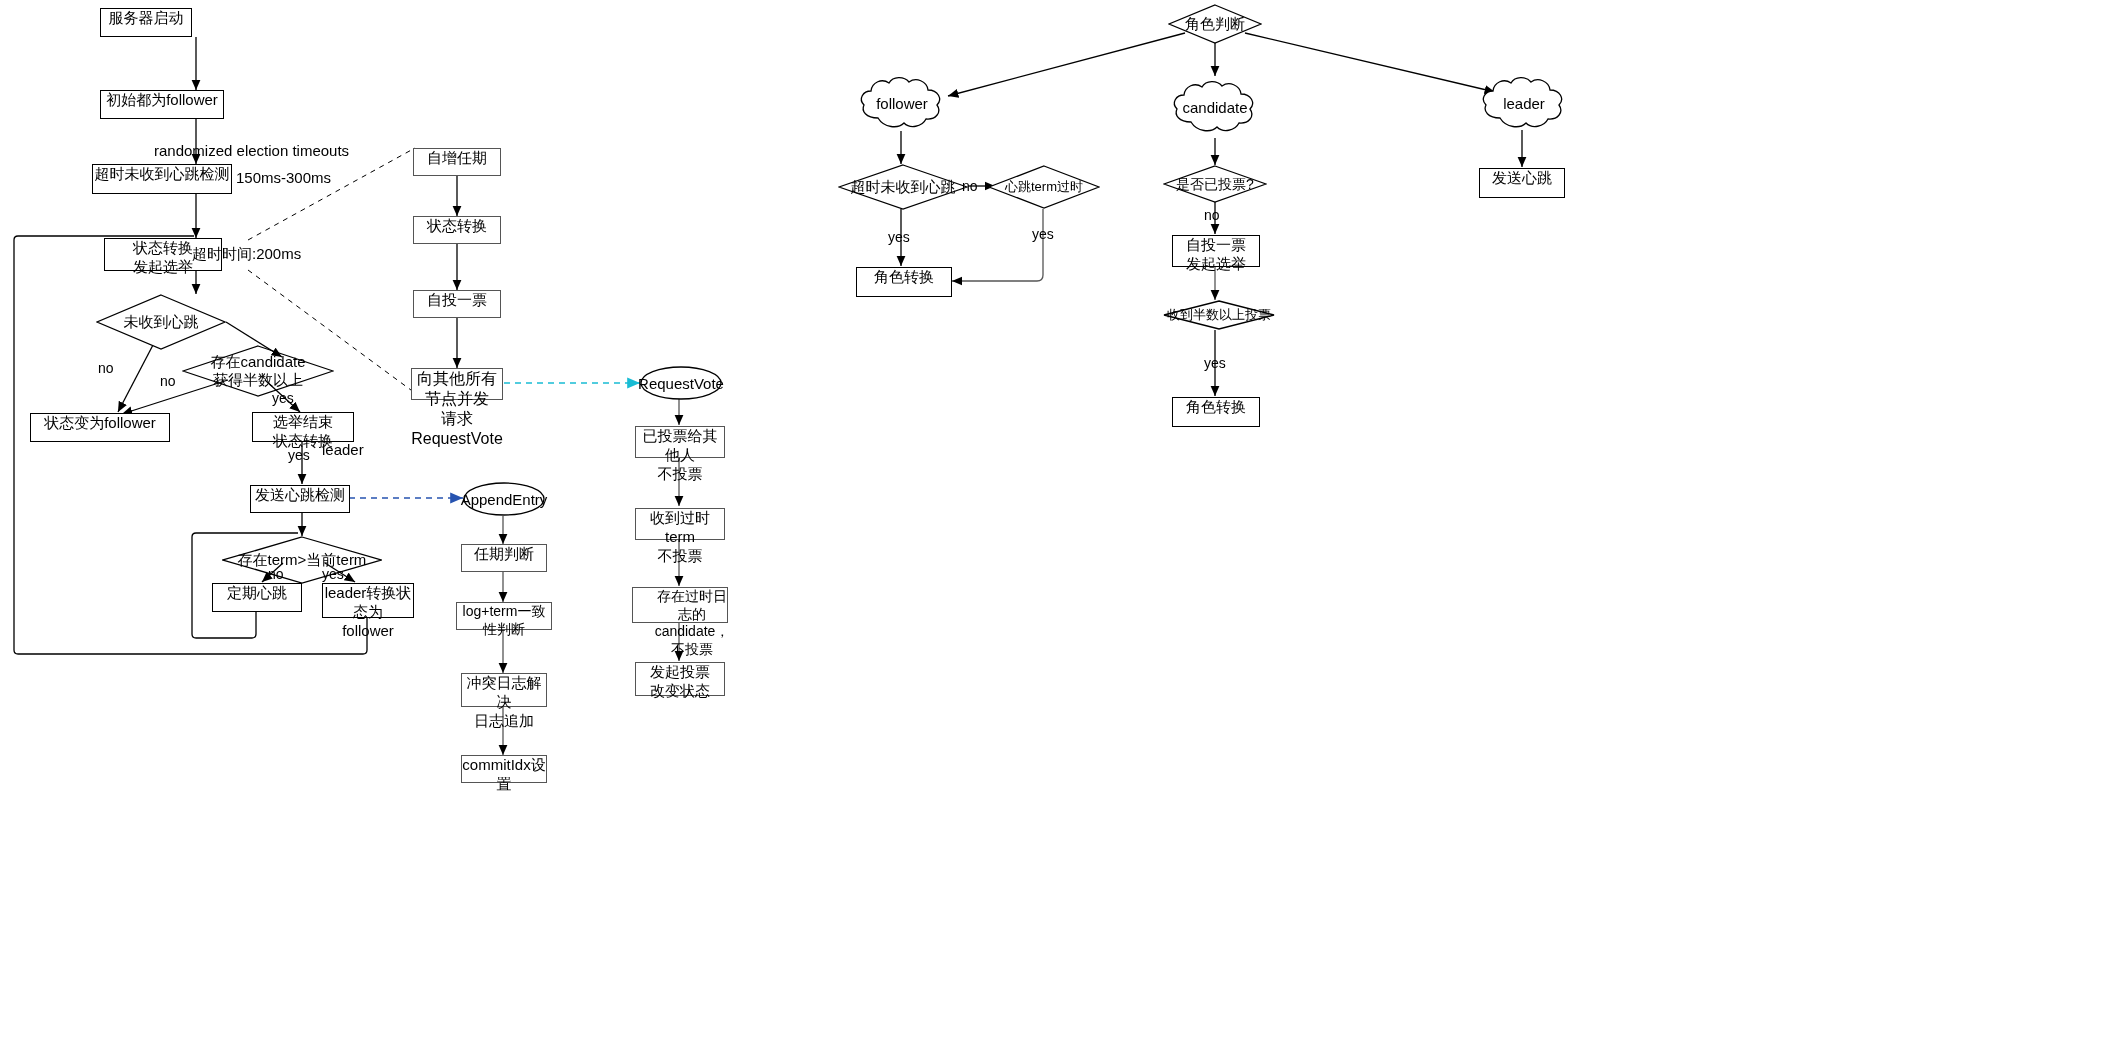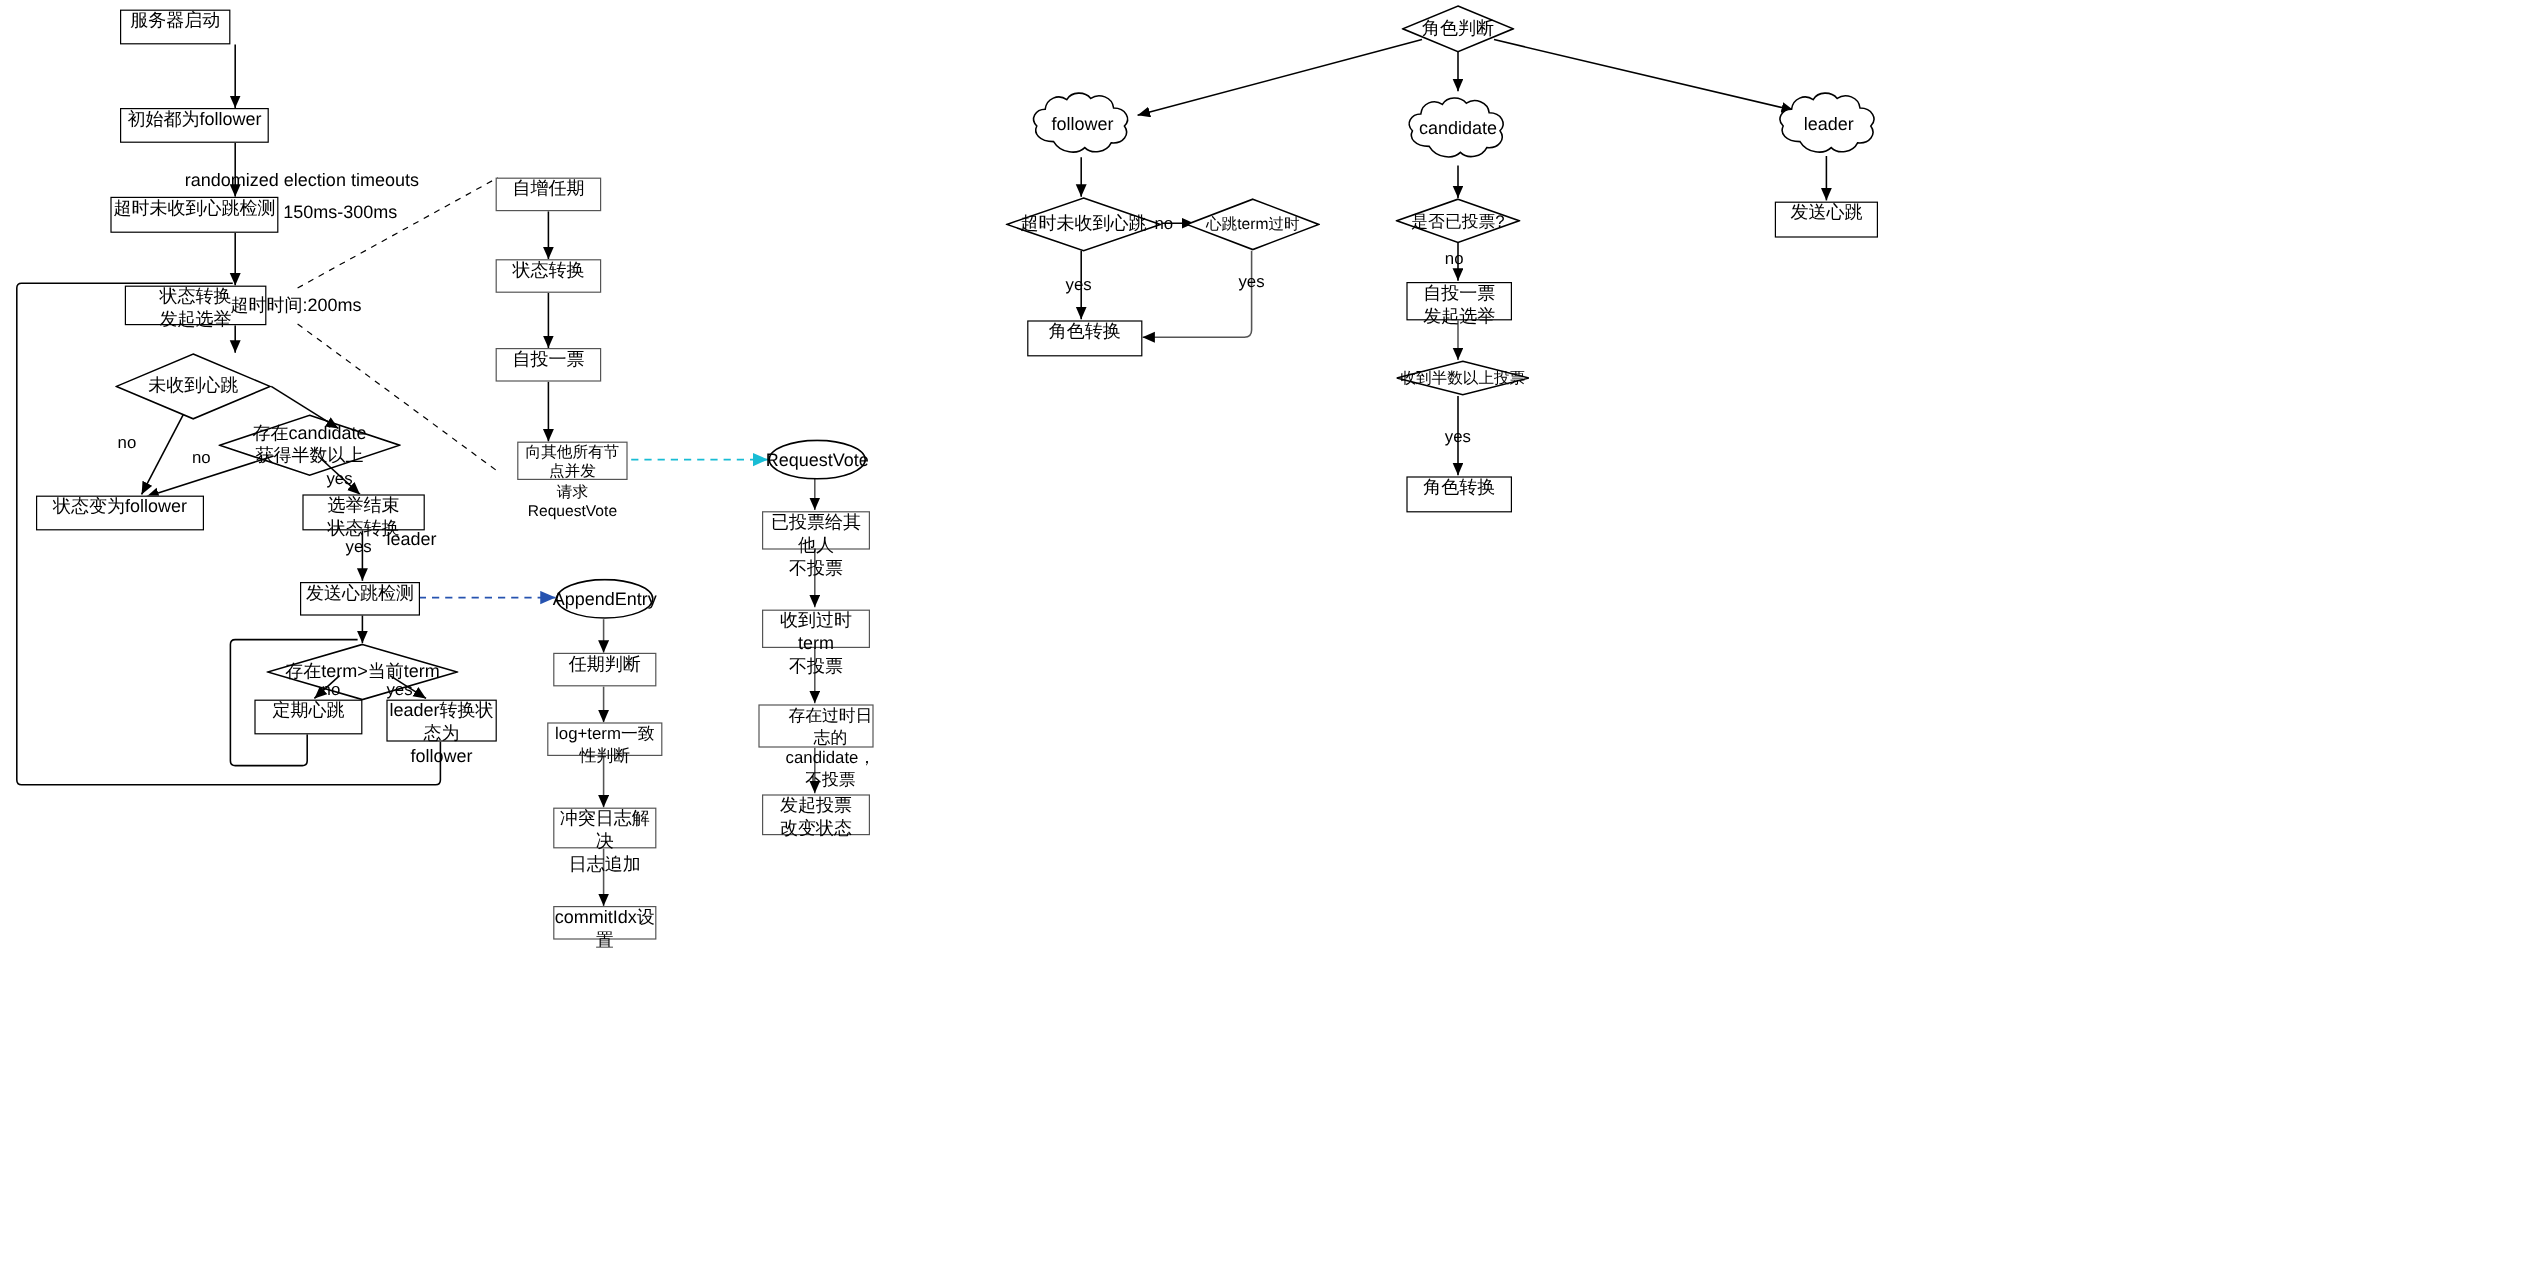--- a/index.html
+++ b/index.html
@@ -259,21 +259,21 @@
 
   <div class="node box" style="left:413px; top:148px; width:88px; height:28px; border-color:#555555;">
     <span>自增任期</span>
   </div>
   <div class="node box" style="left:413px; top:216px; width:88px; height:28px; border-color:#555555;">
     <span>状态转换</span>
   </div>
   <div class="node box" style="left:413px; top:290px; width:88px; height:28px; border-color:#555555;">
     <span>自投一票</span>
   </div>
-  <div class="node box" style="left:411px; top:368px; width:92px; height:32px; border-color:#555555; font-size:13px;margin-left:20px;">
+  <div class="node box" style="left:411px; top:368px; width:92px; height:32px; border-color:#555555; font-size:16px;">
     <span>向其他所有节点并发
 请求RequestVote</span>
   </div>
 
   <div class="ellipse-wrap" style="left:463px; top:482px; width:82px; height:34px;">
     <svg width="82" height="34" viewBox="0 0 82 34">
       <ellipse cx="41" cy="17" rx="40" ry="16" fill="#ffffff" stroke="#000000" stroke-width="1.3"></ellipse>
     </svg>
     <div class="elabel">AppendEntry</div>
   </div>

